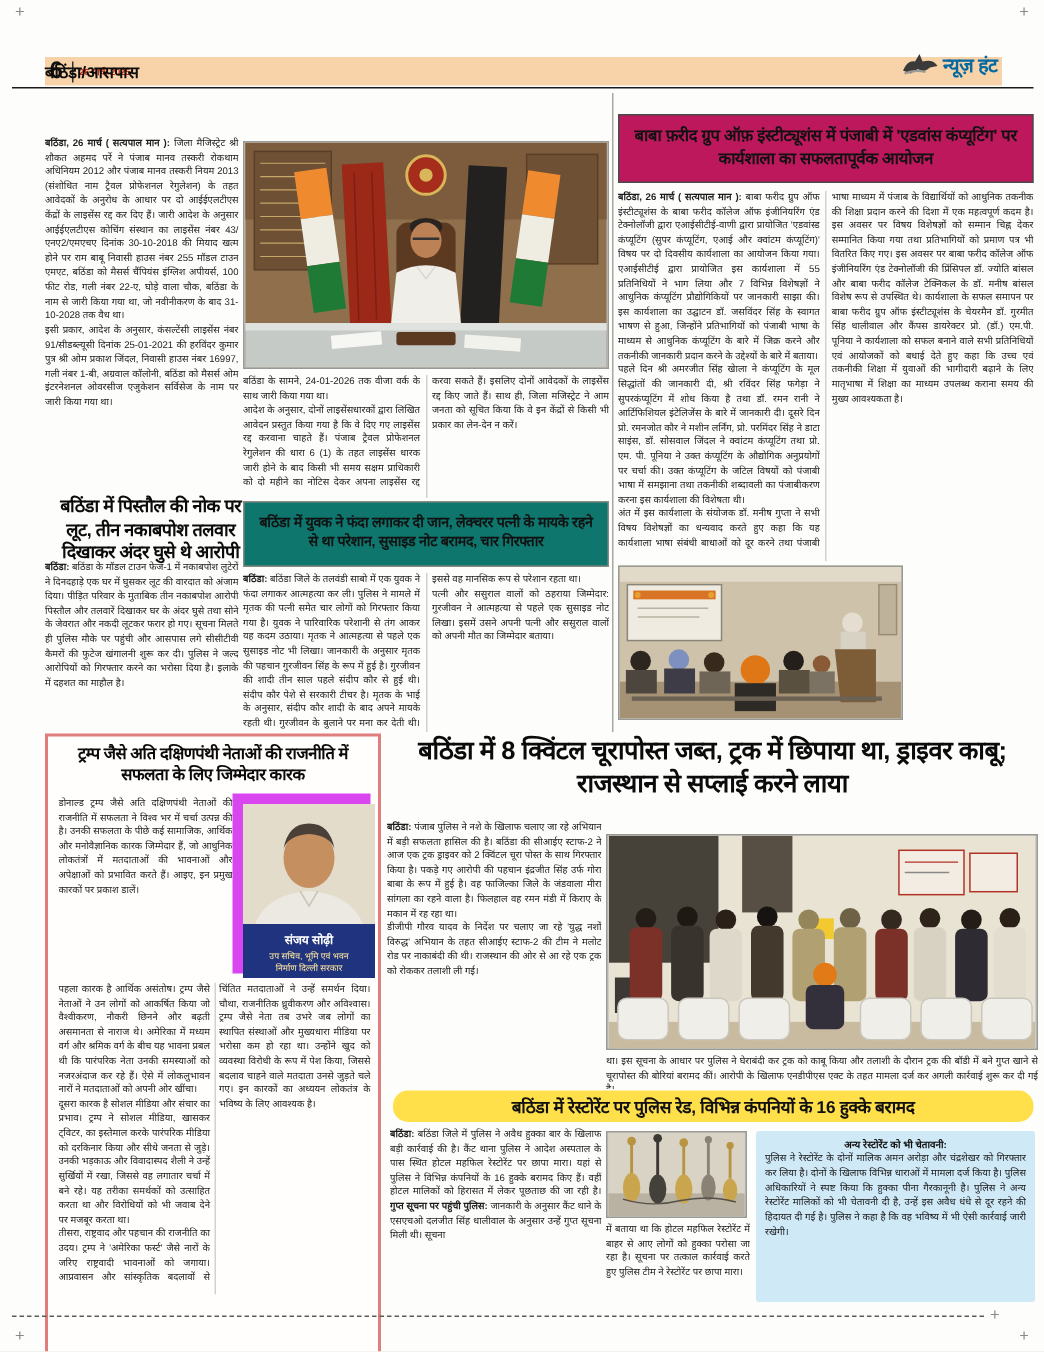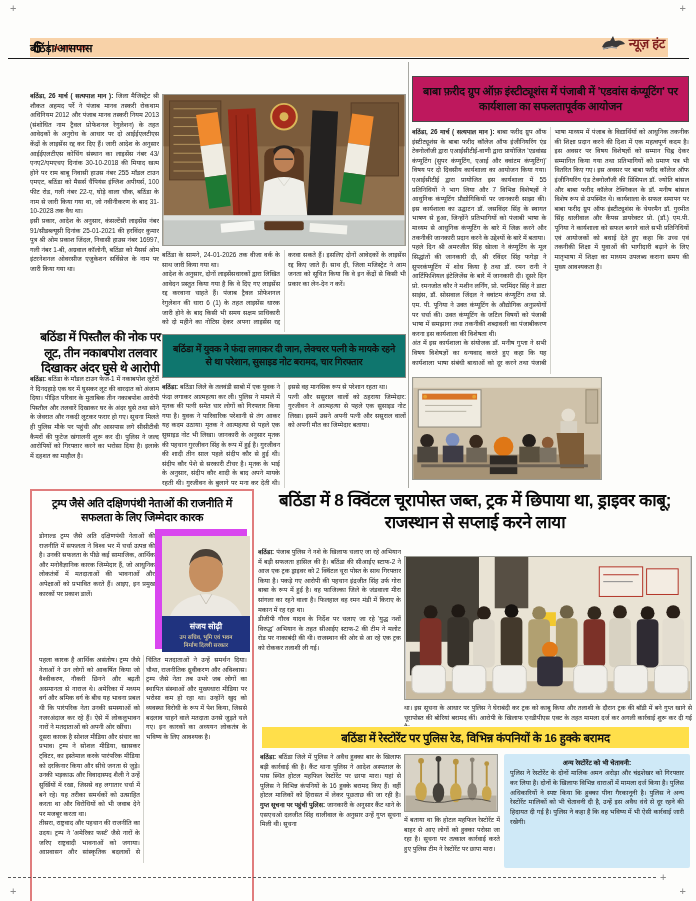--- a/index.html
+++ b/index.html
@@ -6,34 +6,34 @@
   .page{position:relative;width:696px;height:901px;background:#fdfdfb;margin:0 auto;
         font-family:"Liberation Sans","DejaVu Sans",sans-serif;overflow:hidden;color:#111;}
   .abs{position:absolute;}
   .crop{position:absolute;color:#8a8a8a;font-size:11px;line-height:1;}
   .masthead{background:#f8d2a8;display:flex;align-items:center;}
   .pageno{font-size:16px;font-weight:bold;color:#111;padding:0 6px 0 3px;line-height:1;}
   .mast-sep{width:1px;height:14px;background:#333;}
   .mast-date{font-size:6px;color:#c02313;padding-left:4px;font-weight:bold;}
   .mast-section{position:absolute;left:0;right:0;text-align:left;font-size:11px;font-weight:bold;color:#0d0d0d;}
   .brand{position:absolute;right:3px;top:-4px;display:flex;align-items:center;gap:2px;}
-  .brand-text{font-size:13px;font-weight:bold;color:#7f1d1d;letter-spacing:-0.3px;}
+  .brand-text{font-size:13px;font-weight:bold;color:#0369a1;letter-spacing:-0.3px;}
   .rule{background:#1a1a1a;}
   .hl{font-weight:bold;color:#0b0b0b;text-align:center;letter-spacing:-0.3px;}
   .hl-main{font-size:15px;line-height:1.25;}
   .hl-box{background:#be185d;border:1px solid #4a4a4a;display:flex;align-items:center;justify-content:center;
           font-weight:bold;text-align:center;padding:2px 6px;box-sizing:border-box;letter-spacing:-0.2px;}
   .body-text{font-size:6.4px;line-height:1.5;text-align:justify;color:#1c1c1c;overflow:hidden;}
   .body-text .pre{white-space:pre-line;}
   .cols2{column-count:2;column-gap:8px;column-rule:1px solid #d2d2cc;column-fill:auto;height:100%;}
   .dl{font-weight:bold;}
   .photo-frame{border:1px solid #9a9a92;box-sizing:border-box;overflow:hidden;background:#ccc;}
   .trump-box{border:2px solid #e07d7d;background:#fffefc;box-sizing:border-box;}
   .yellow-bar{background:#ffdf4a;display:flex;align-items:center;justify-content:center;
-              font-weight:bold;font-size:11.5px;letter-spacing:-0.2px;}
+              font-weight:bold;font-size:11.5px;letter-spacing:-0.2px;border-radius:10px;}
   .blue-box{background:#cfe9f7;border-radius:2px;padding:4px 6px;box-sizing:border-box;overflow:hidden;}
   .blue-box .bb-title{font-weight:bold;text-align:center;font-size:6.6px;margin-bottom:1px;}
   .dashed{border-top:1px dashed #5a5a5a;height:0;}
   svg{display:block;}
 </style>
 </head>
 <body>
 
 <div class="page">
 

